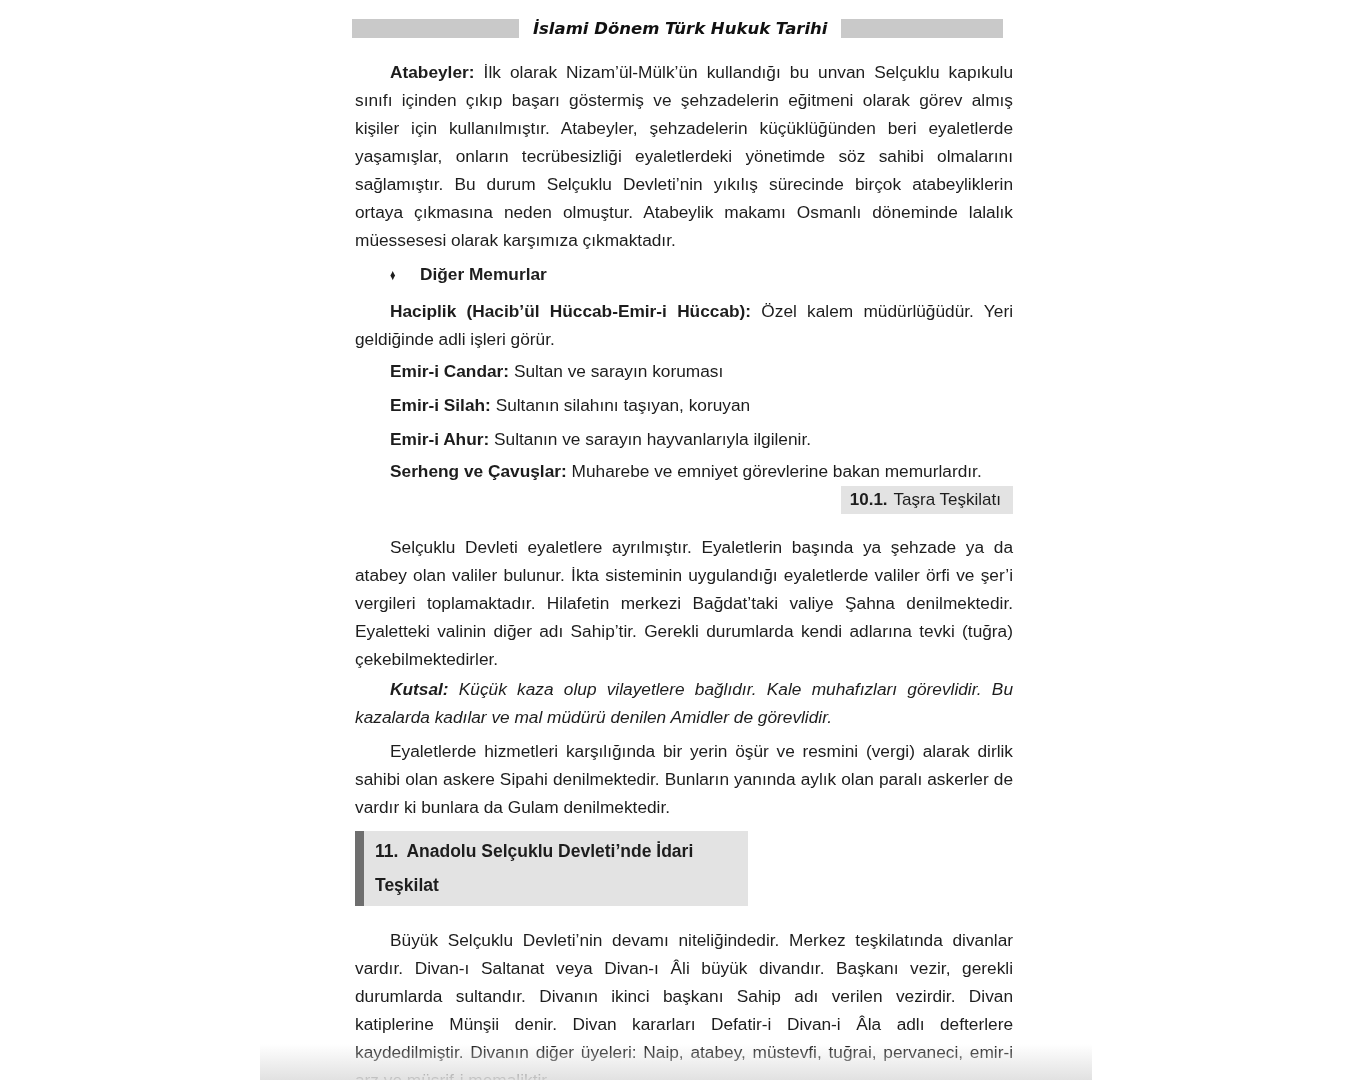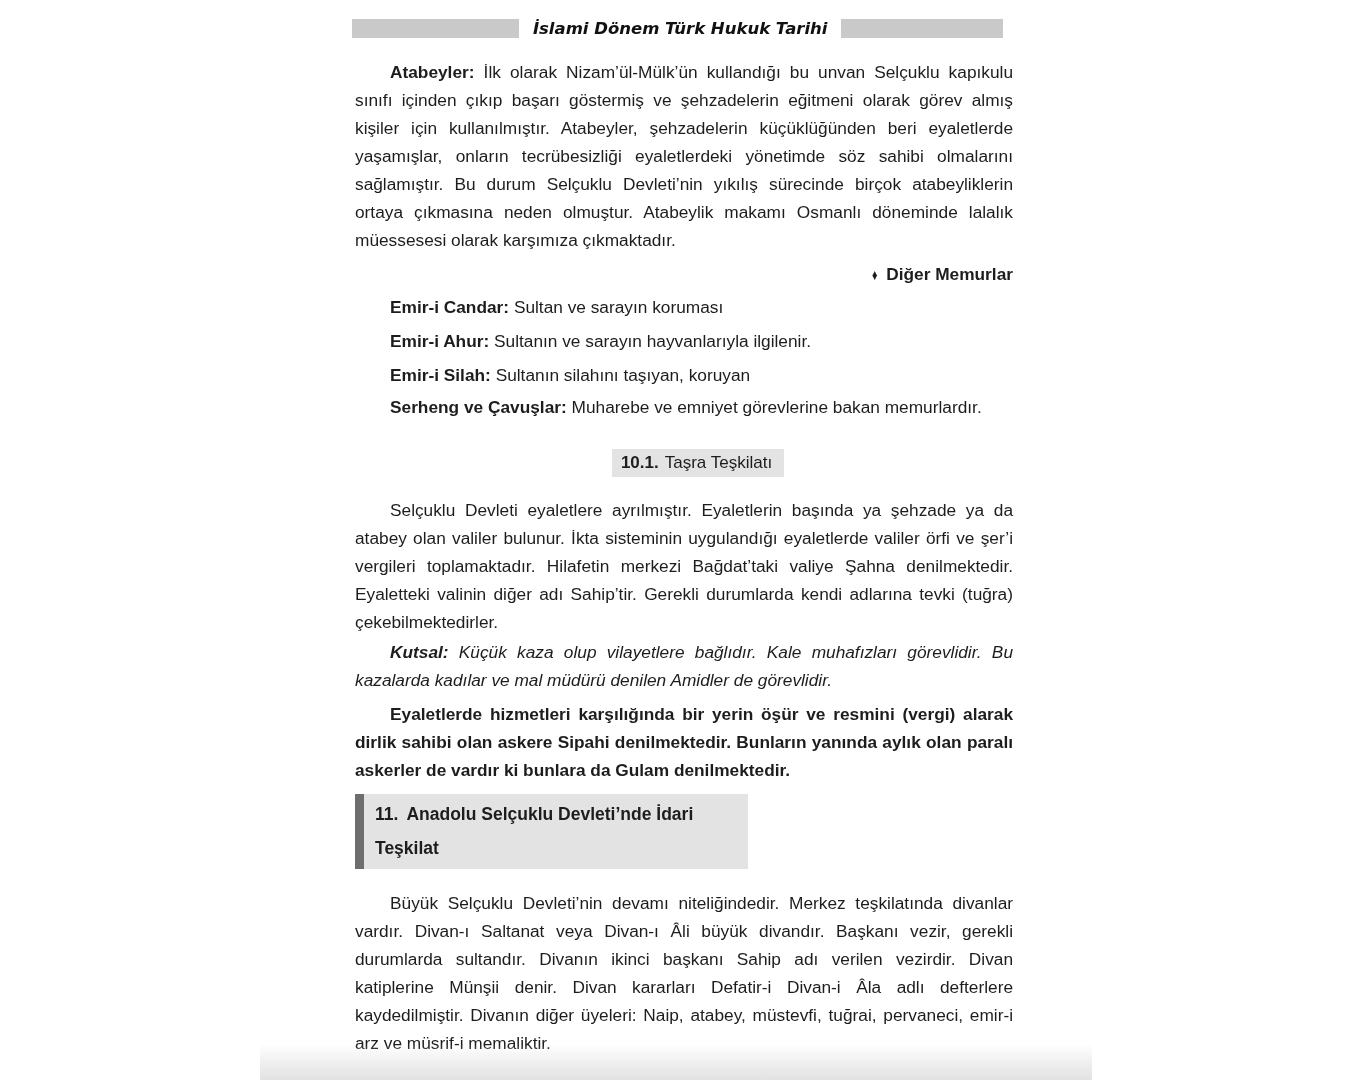--- a/index.html
+++ b/index.html
@@ -33,54 +33,54 @@
     position: absolute; left: 355px; top: 58px; width: 658px;
     font-size: 17.3px; line-height: 28px; text-align: justify;
   }
   .content p { margin: 0; }
   .para { text-indent: 35px; }
   .para b { font-weight: bold; }
 
   .bullet-heading {
     margin-top: 6px !important;
     padding-left: 35px;
-    font-weight: bold; text-align: right;
+    font-weight: bold; text-align: left;
   }
   .bullet-heading .diamond {
     display: inline-block; width: 30px;
     font-size: 15px; transform: scaleX(0.72);
     transform-origin: left center;
   }
 
   .m-haciplik { margin-top: 8px !important; }
   .m-item1 { margin-top: 4px !important; }
   .m-item  { margin-top: 6px !important; }
   .m-item4 { margin-top: 4px !important; }
 
   
-  .sec1-wrap { margin-top: 27px; padding-left: 28px; text-align: center; }
+  .sec1-wrap { padding-left: 28px; text-align: right; }
   .sec1-box {
     display: inline-block; background: #e3e3e3;
     padding: 2px 12px 3px 9px;
     font-size: 17px; line-height: 23px; text-indent: 0;
   }
   .sec1-box b { margin-right: 6px; }
 
   .sec2-box {
     margin-top: 10px; width: 393px;
     background: #e3e3e3; border-left: 9px solid #6e6e6e;
     padding: 3px 10px 4px 11px;
     font-weight: bold; font-size: 17.5px; line-height: 34px;
     text-align: left;
   }
   .sec2-box .sec2-title { margin-left: 8px; }
 
   .m-p3 { margin-top: 19px !important; }
   .m-p4 { margin-top: 2px !important; font-style: italic; }
-  .m-p5 { margin-top: 6px !important; font-weight: bold; }
+  .m-p5 { margin-top: 6px !important; }
   .m-p6 { margin-top: 20px !important; }
 
   
   .bottom-shade {
     position: absolute; left: 260px; bottom: 0;
     width: 832px; height: 36px;
     background: linear-gradient(180deg, rgba(232,232,232,0) 0%, rgba(225,225,225,0.55) 55%, rgba(222,222,222,0.9) 100%);
   }
 </style>
 </head>
@@ -93,26 +93,27 @@
     <div class="htitle">İslami Dönem Türk Hukuk Tarihi</div>
     <div class="hbar right"></div>
   </div>
 
   <div class="content">
 
     <p class="para"><b>Atabeyler:</b><span> İlk olarak Nizam’ül-Mülk’ün kullandığı bu unvan Selçuklu kapıkulu sınıfı içinden çıkıp başarı göstermiş ve şehzadelerin eğitmeni olarak görev almış kişiler için kullanılmıştır. Atabeyler, şehzadelerin küçüklüğünden beri eyaletlerde yaşamışlar, onların tecrübesizliği eyaletlerdeki yönetimde söz sahibi olmalarını sağlamıştır. Bu durum Selçuklu Devleti’nin yıkılış sürecinde birçok atabeyliklerin ortaya çıkmasına neden olmuştur. Atabeylik makamı Osmanlı döneminde lalalık müessesesi olarak karşımıza çıkmaktadır.</span></p>
 
     <p class="bullet-heading"><span class="diamond">♦</span><span>Diğer Memurlar</span></p>
 
+    <p class="para m-haciplik"><b>Haciplik (Hacib’ül Hüccab-Emir-i Hüccab):</b><span> Özel kalem müdürlüğüdür. Yeri geldiğinde adli işleri görür.</span></p>
 
     <p class="para m-item1"><b>Emir-i Candar:</b><span> Sultan ve sarayın koruması</span></p>
 
+    <p class="para m-item"><b>Emir-i Silah:</b><span> Sultanın silahını taşıyan, koruyan</span></p>
+
     <p class="para m-item"><b>Emir-i Ahur:</b><span> Sultanın ve sarayın hayvanlarıyla ilgilenir.</span></p>
-
-    <p class="para m-item"><b>Emir-i Silah:</b><span> Sultanın silahını taşıyan, koruyan</span></p>
 
     <p class="para m-item4"><b>Serheng ve Çavuşlar:</b><span> Muharebe ve emniyet görevlerine bakan memurlardır.</span></p>
 
     <div class="sec1-wrap">
       <span class="sec1-box"><b>10.1.</b><span>Taşra Teşkilatı</span></span>
     </div>
 
     <p class="para m-p3"><span>Selçuklu Devleti eyaletlere ayrılmıştır. Eyaletlerin başında ya şehzade ya da atabey olan valiler bulunur. İkta sisteminin uygulandığı eyaletlerde valiler örfi ve şer’i vergileri toplamaktadır. Hilafetin merkezi Bağdat’taki valiye Şahna denilmektedir. Eyaletteki valinin diğer adı Sahip’tir. Gerekli durumlarda kendi adlarına tevki (tuğra) çekebilmektedirler.</span></p>
 
     <p class="para m-p4"><b>Kutsal:</b><span> Küçük kaza olup vilayetlere bağlıdır. Kale muhafızları görevlidir. Bu kazalarda kadılar ve mal müdürü denilen Amidler de görevlidir.</span></p>

